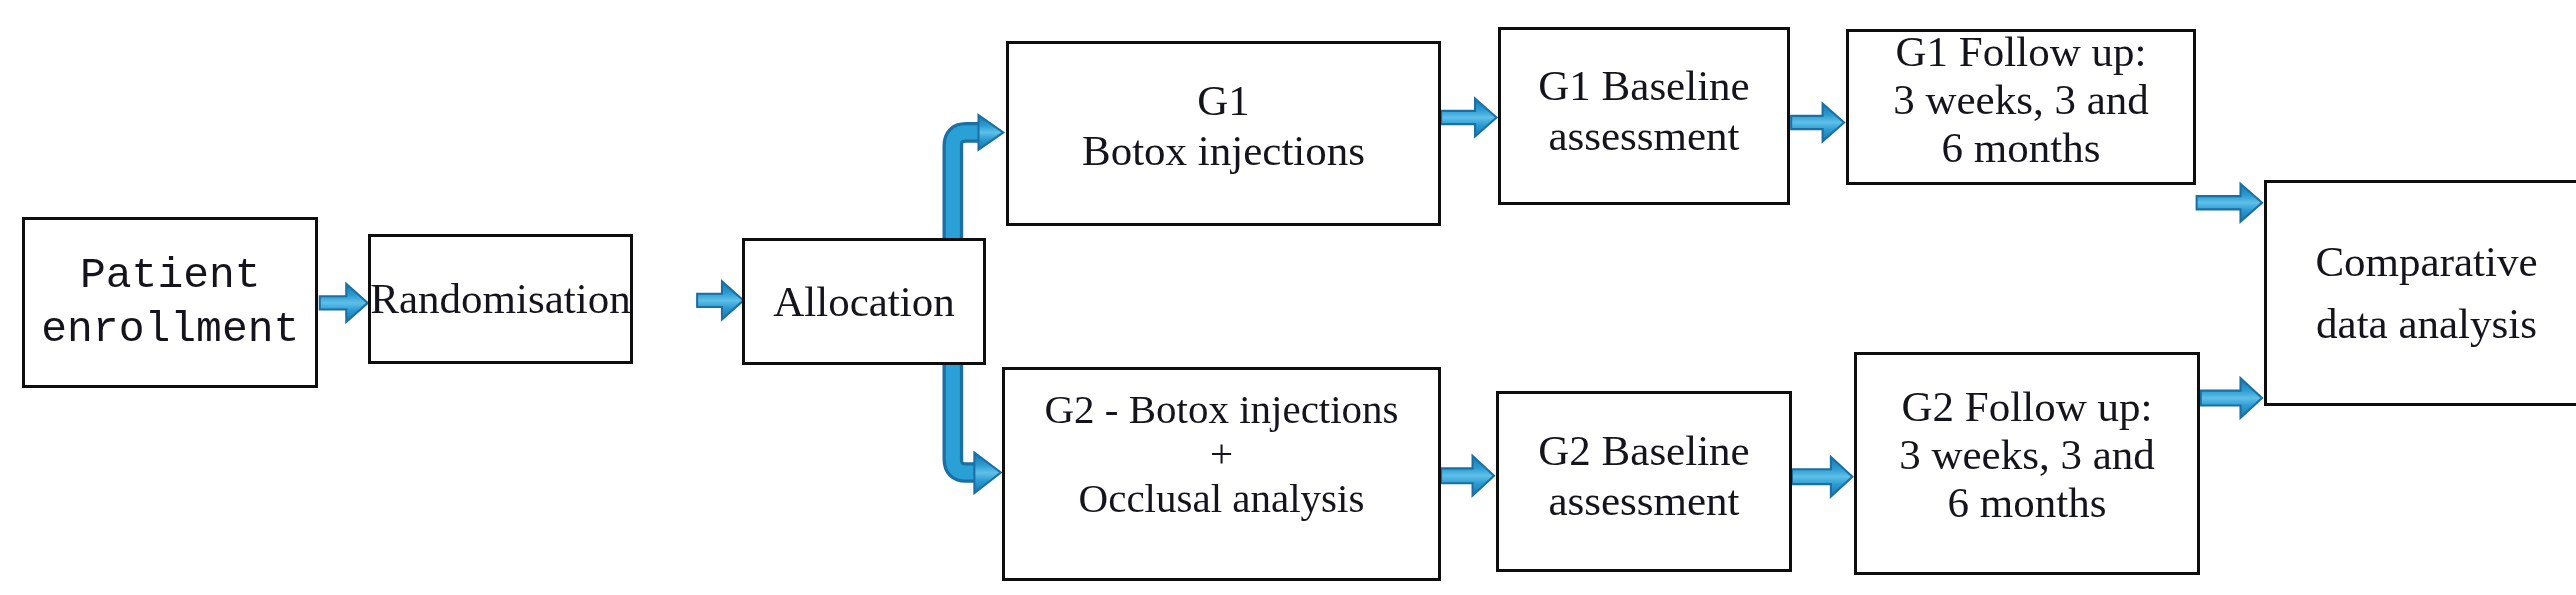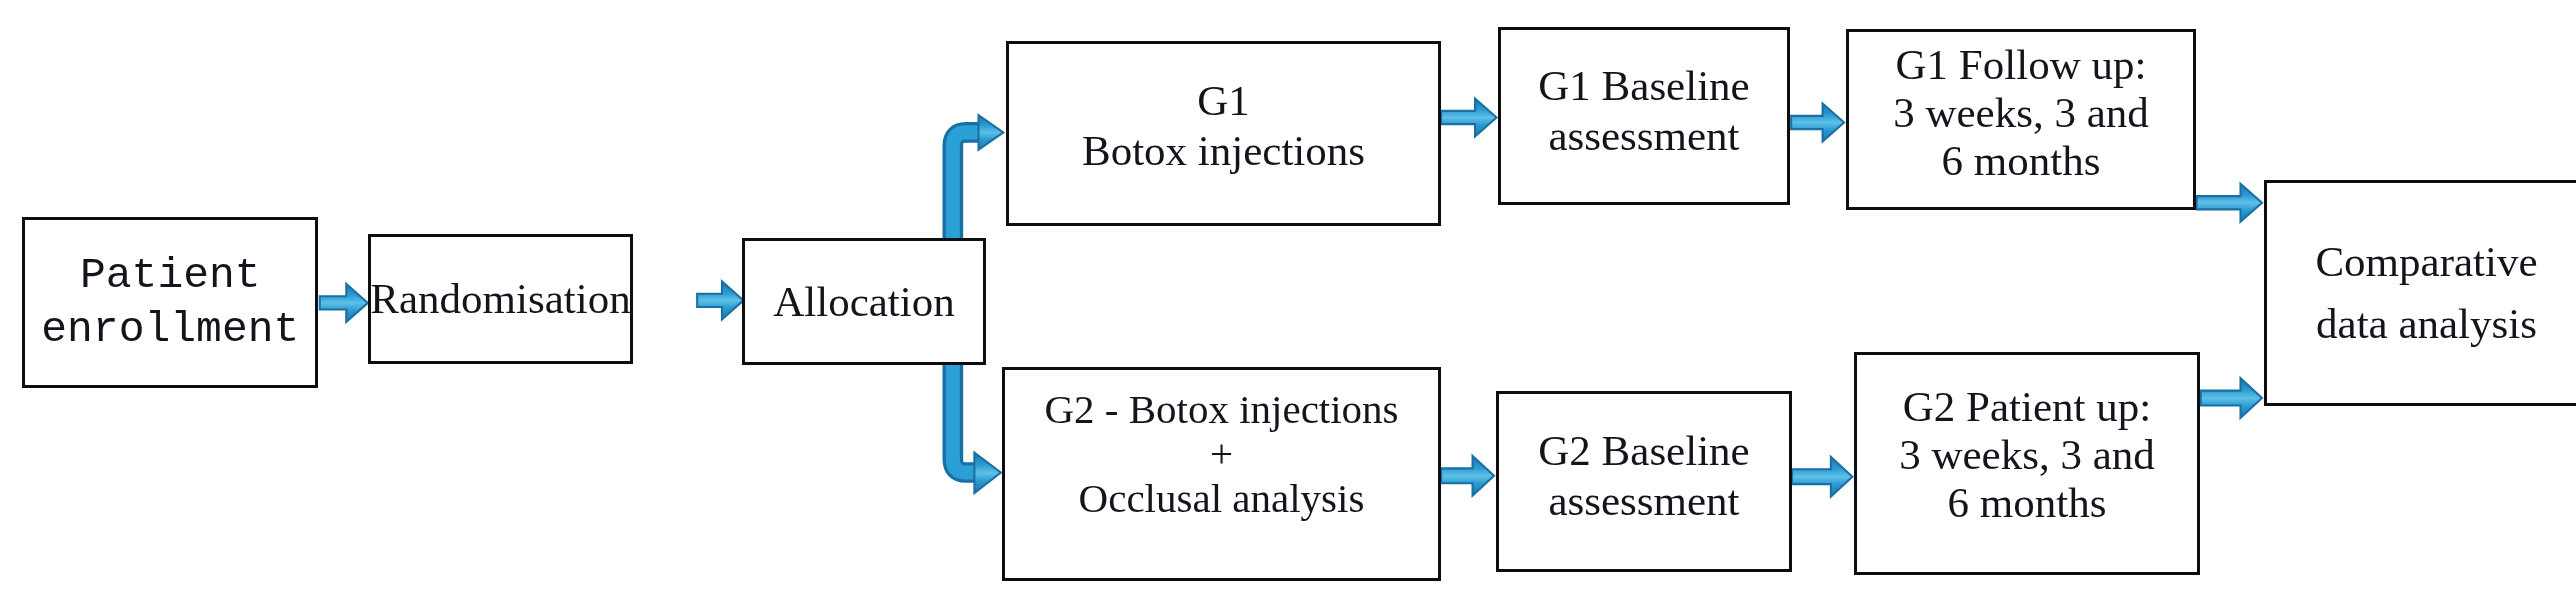--- a/index.html
+++ b/index.html
@@ -10,21 +10,21 @@
     display:flex;flex-direction:column;justify-content:center;align-items:center;
     font-family:"Liberation Serif","DejaVu Serif",serif;font-size:43px;line-height:1.16;
     color:#14141c;text-align:center;z-index:2;
   }
   .line{white-space:nowrap;display:block;}
   .n-patient{left:22.3px;top:217px;width:296px;height:171px;line-height:1.25;font-family:Liberation Mono, monospace;}
   .n-rand{left:368px;top:234px;width:265px;height:130px;}
   .n-alloc{left:742px;top:238px;width:244px;height:127px;align-items:center;}
   .n-g1{left:1006px;top:25px;width:435px;height:185px;padding-bottom:15px;margin-top:16px;}
   .n-g1b{left:1498px;top:26.5px;width:292px;height:178px;padding-bottom:8.3px;}
-  .n-g1f{left:1846px;top:29px;width:350px;height:181px;line-height:1.12;padding-bottom:13.2px;}
+  .n-g1f{left:1846px;top:29px;width:350px;height:156px;line-height:1.12;padding-bottom:13.2px;}
   .n-comp{left:2264px;top:180px;width:325px;height:226px;line-height:1.45;}
   .n-g2{left:1002px;top:367px;width:439px;height:214px;font-size:41px;line-height:1.08;padding-bottom:41px;}
   .n-g2b{left:1496px;top:391px;width:296px;height:181px;padding-bottom:11.6px;}
   .n-g2f{left:1854px;top:352px;width:346px;height:223px;line-height:1.12;padding-bottom:16.6px;}
   #arrows{position:absolute;left:0;top:0;width:2576px;height:595px;z-index:1;}
   .ah{stroke:#1a6fa3;stroke-width:2.5;stroke-linejoin:miter;}
 </style>
 </head>
 <body>
 
@@ -97,21 +97,21 @@
     <span class="line">+</span>
     <span class="line">Occlusal analysis</span>
   </div>
 
   <div class="node n-g2b">
     <span class="line">G2 Baseline</span>
     <span class="line">assessment</span>
   </div>
 
   <div class="node n-g2f">
-    <span class="line">G2 Patient up:</span>
+    <span class="line">G2 Follow up:</span>
     <span class="line">3 weeks, 3 and</span>
     <span class="line">6 months</span>
   </div>
 
   <div class="node n-comp">
     <span class="line">Comparative</span>
     <span class="line">data analysis</span>
   </div>
 
 </div>

